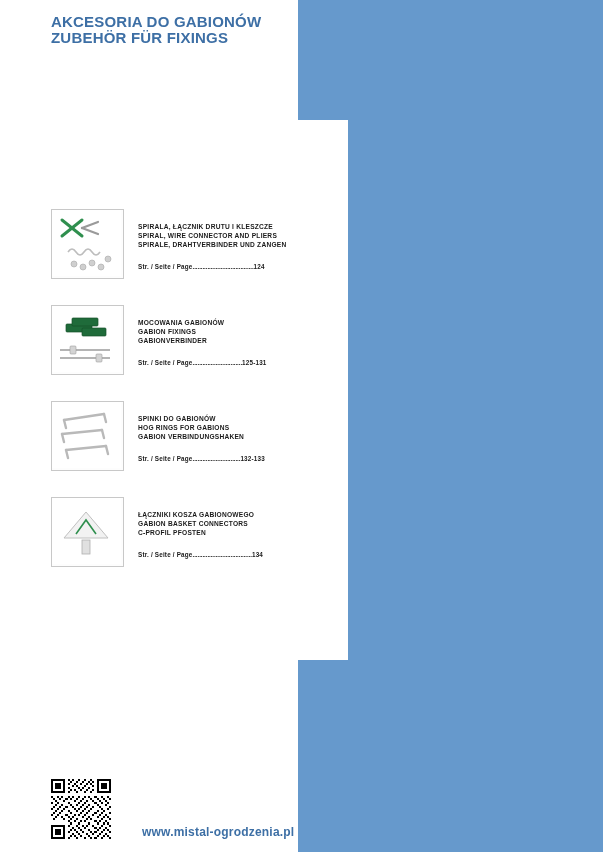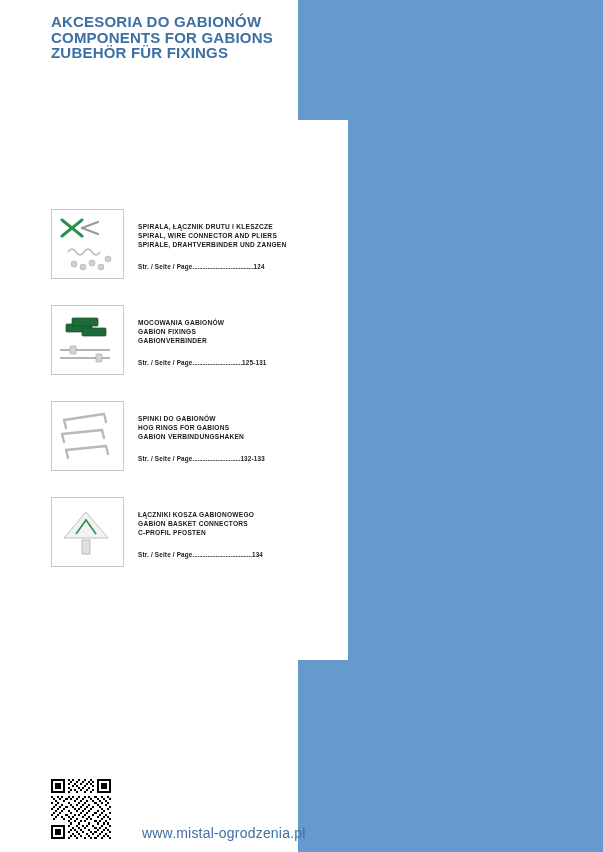--- a/index.html
+++ b/index.html
@@ -126,38 +126,37 @@
     left: 51px;
     top: 779px;
     width: 60px;
     height: 60px;
     z-index: 6;
   }
   .site {
     position: absolute;
     left: 142px;
     top: 825px;
-    font-size: 14px;
-    font-weight: normal;
+    font-size: 12px;
+    font-weight: bold;
     color: #3d6fa5;
     letter-spacing: 0.2px;
     z-index: 6;
   }
 </style>
 </head>
 <body>
 
 <div class="blue-right-column"></div>
 <div class="blue-top-right"></div>
 <div class="blue-lower-left"></div>
 <div class="white-page"></div>
 
 <div class="header">
   <div class="line">AKCESORIA DO GABIONÓW</div>
-  <div class="line">COMPONENTS FOR GABIONS</div>
   <div class="line">ZUBEHÖR FÜR FIXINGS</div>
 </div>
 
 <div class="toc">
 
   <div class="toc-item">
     <div class="thumb">
       <svg width="69" height="66" viewBox="0 0 69 66">
         <rect width="69" height="66" fill="#ffffff"></rect>
         <g stroke="#2f8f4e" stroke-width="3" fill="none" stroke-linecap="round">

